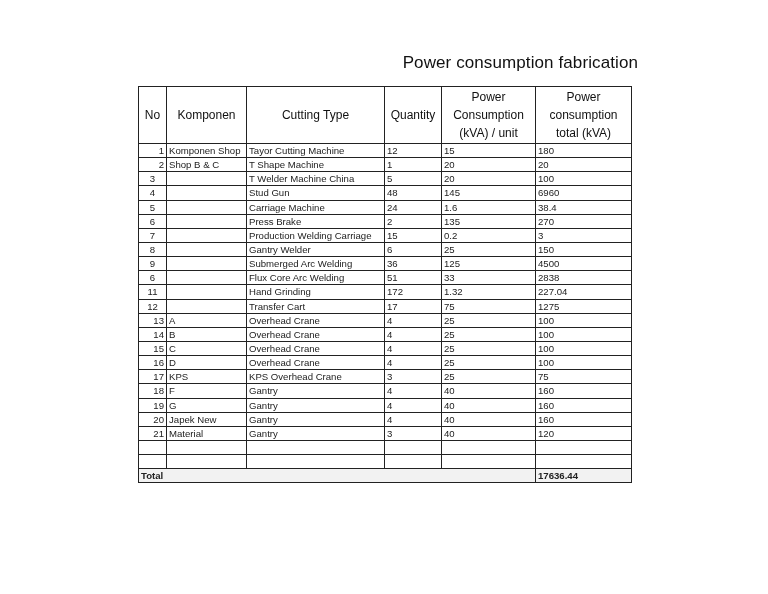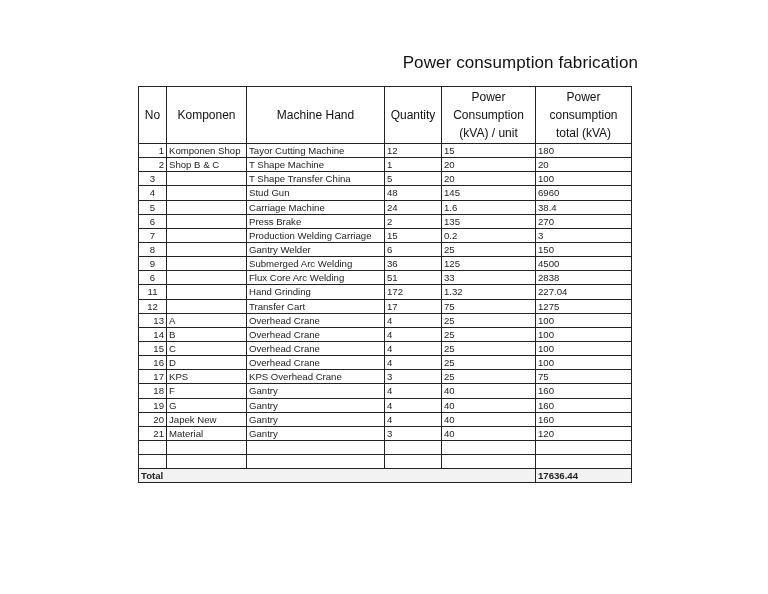--- a/index.html
+++ b/index.html
@@ -35,21 +35,21 @@
       <col class="c-loc">
       <col class="c-mt">
       <col class="c-qty">
       <col class="c-pu">
       <col class="c-pt">
   </colgroup>
   <thead>
     <tr>
       <th>No</th>
       <th>Komponen</th>
-      <th>Machine Hand</th>
+      <th>Cutting Type</th>
       <th>Quantity</th>
       <th class="hdr-wrap">
         <div>Power</div>
         <div>Consumption</div>
         <div>(kVA) / unit</div>
       </th>
       <th class="hdr-wrap">
         <div>Power</div>
         <div>consumption</div>
         <div>total (kVA)</div>
@@ -69,21 +69,21 @@
         <td class="no">2</td>
         <td class="left">Shop B &amp; C</td>
         <td class="left">T Shape Machine</td>
         <td class="left">1</td>
         <td class="left">20</td>
         <td class="left">20</td>
       </tr>
       <tr>
         <td class="no center">3</td>
         <td class="left"></td>
-        <td class="left">T Shape Transfer China</td>
+        <td class="left">T Welder Machine China</td>
         <td class="left">5</td>
         <td class="left">20</td>
         <td class="left">100</td>
       </tr>
       <tr>
         <td class="no center">4</td>
         <td class="left"></td>
         <td class="left">Stud Gun</td>
         <td class="left">48</td>
         <td class="left">145</td>

